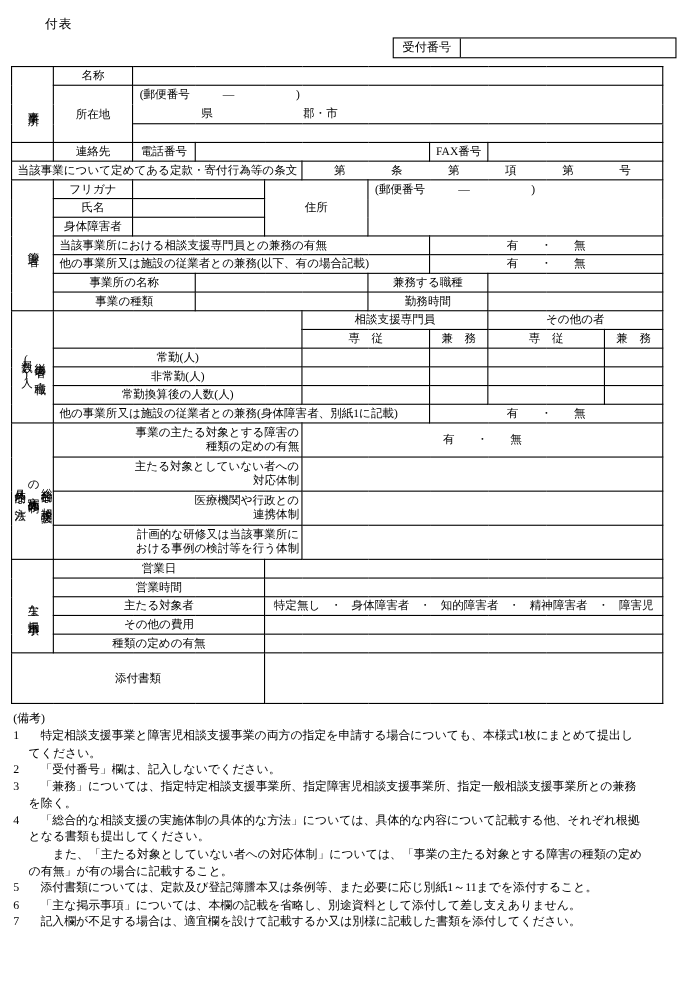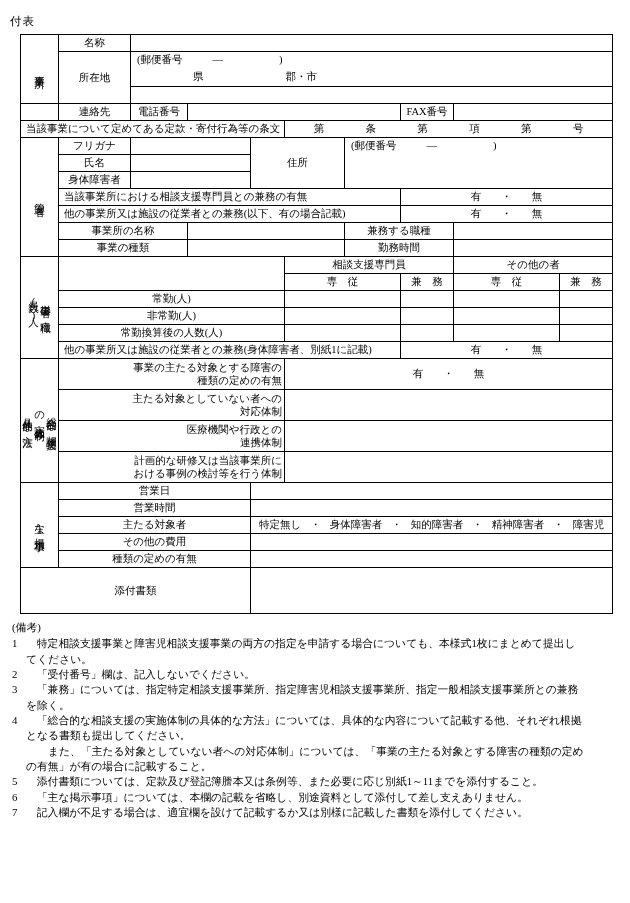--- a/index.html
+++ b/index.html
@@ -26,20 +26,21 @@
   .doc-head {
     display: flex;
     align-items: baseline;
     font-size: 11.5px;
     margin-bottom: 5px;
   }
   .doc-head .tag {
     width: 68px;
     flex: 0 0 68px;
     letter-spacing: 1px;
+    margin-left: 31px;
   }
   .doc-head .ttl {
     letter-spacing: 0.2px;
   }
 
   .receipt-row {
     display: flex;
     justify-content: flex-end;
     margin-bottom: 7px;
     padding-right: 7px;
@@ -57,21 +58,21 @@
     font-size: 11px;
   }
   .receipt-field {
     width: 195px;
   }
 
   
   table.form {
     border-collapse: collapse;
     width: 592px;
-    margin-left: 10px;
+    margin-left: 0;
     table-layout: fixed;
     border-radius: 18px;
   }
   table.form td {
     border: 0.8px solid #000;
     padding: 1px 2px;
     font-size: 10.5px;
     vertical-align: middle;
     height: 17px;
     box-sizing: border-box;
@@ -171,20 +172,26 @@
 </style>
 </head>
 <body>
 
 <div class="page">
 
   <div class="doc-head">
     <span class="tag">付表</span>
   </div>
 
+  <div class="receipt-row">
+    <div class="receipt-box">
+      <div class="receipt-label">受付番号</div>
+      <div class="receipt-field"></div>
+    </div>
+  </div>
 
   <table class="form">
     <colgroup>
       <col style="width:38px">
       <col style="width:72px">
       <col style="width:57px">
       <col style="width:63px">
       <col style="width:34px">
       <col style="width:60px">
       <col style="width:56px">

